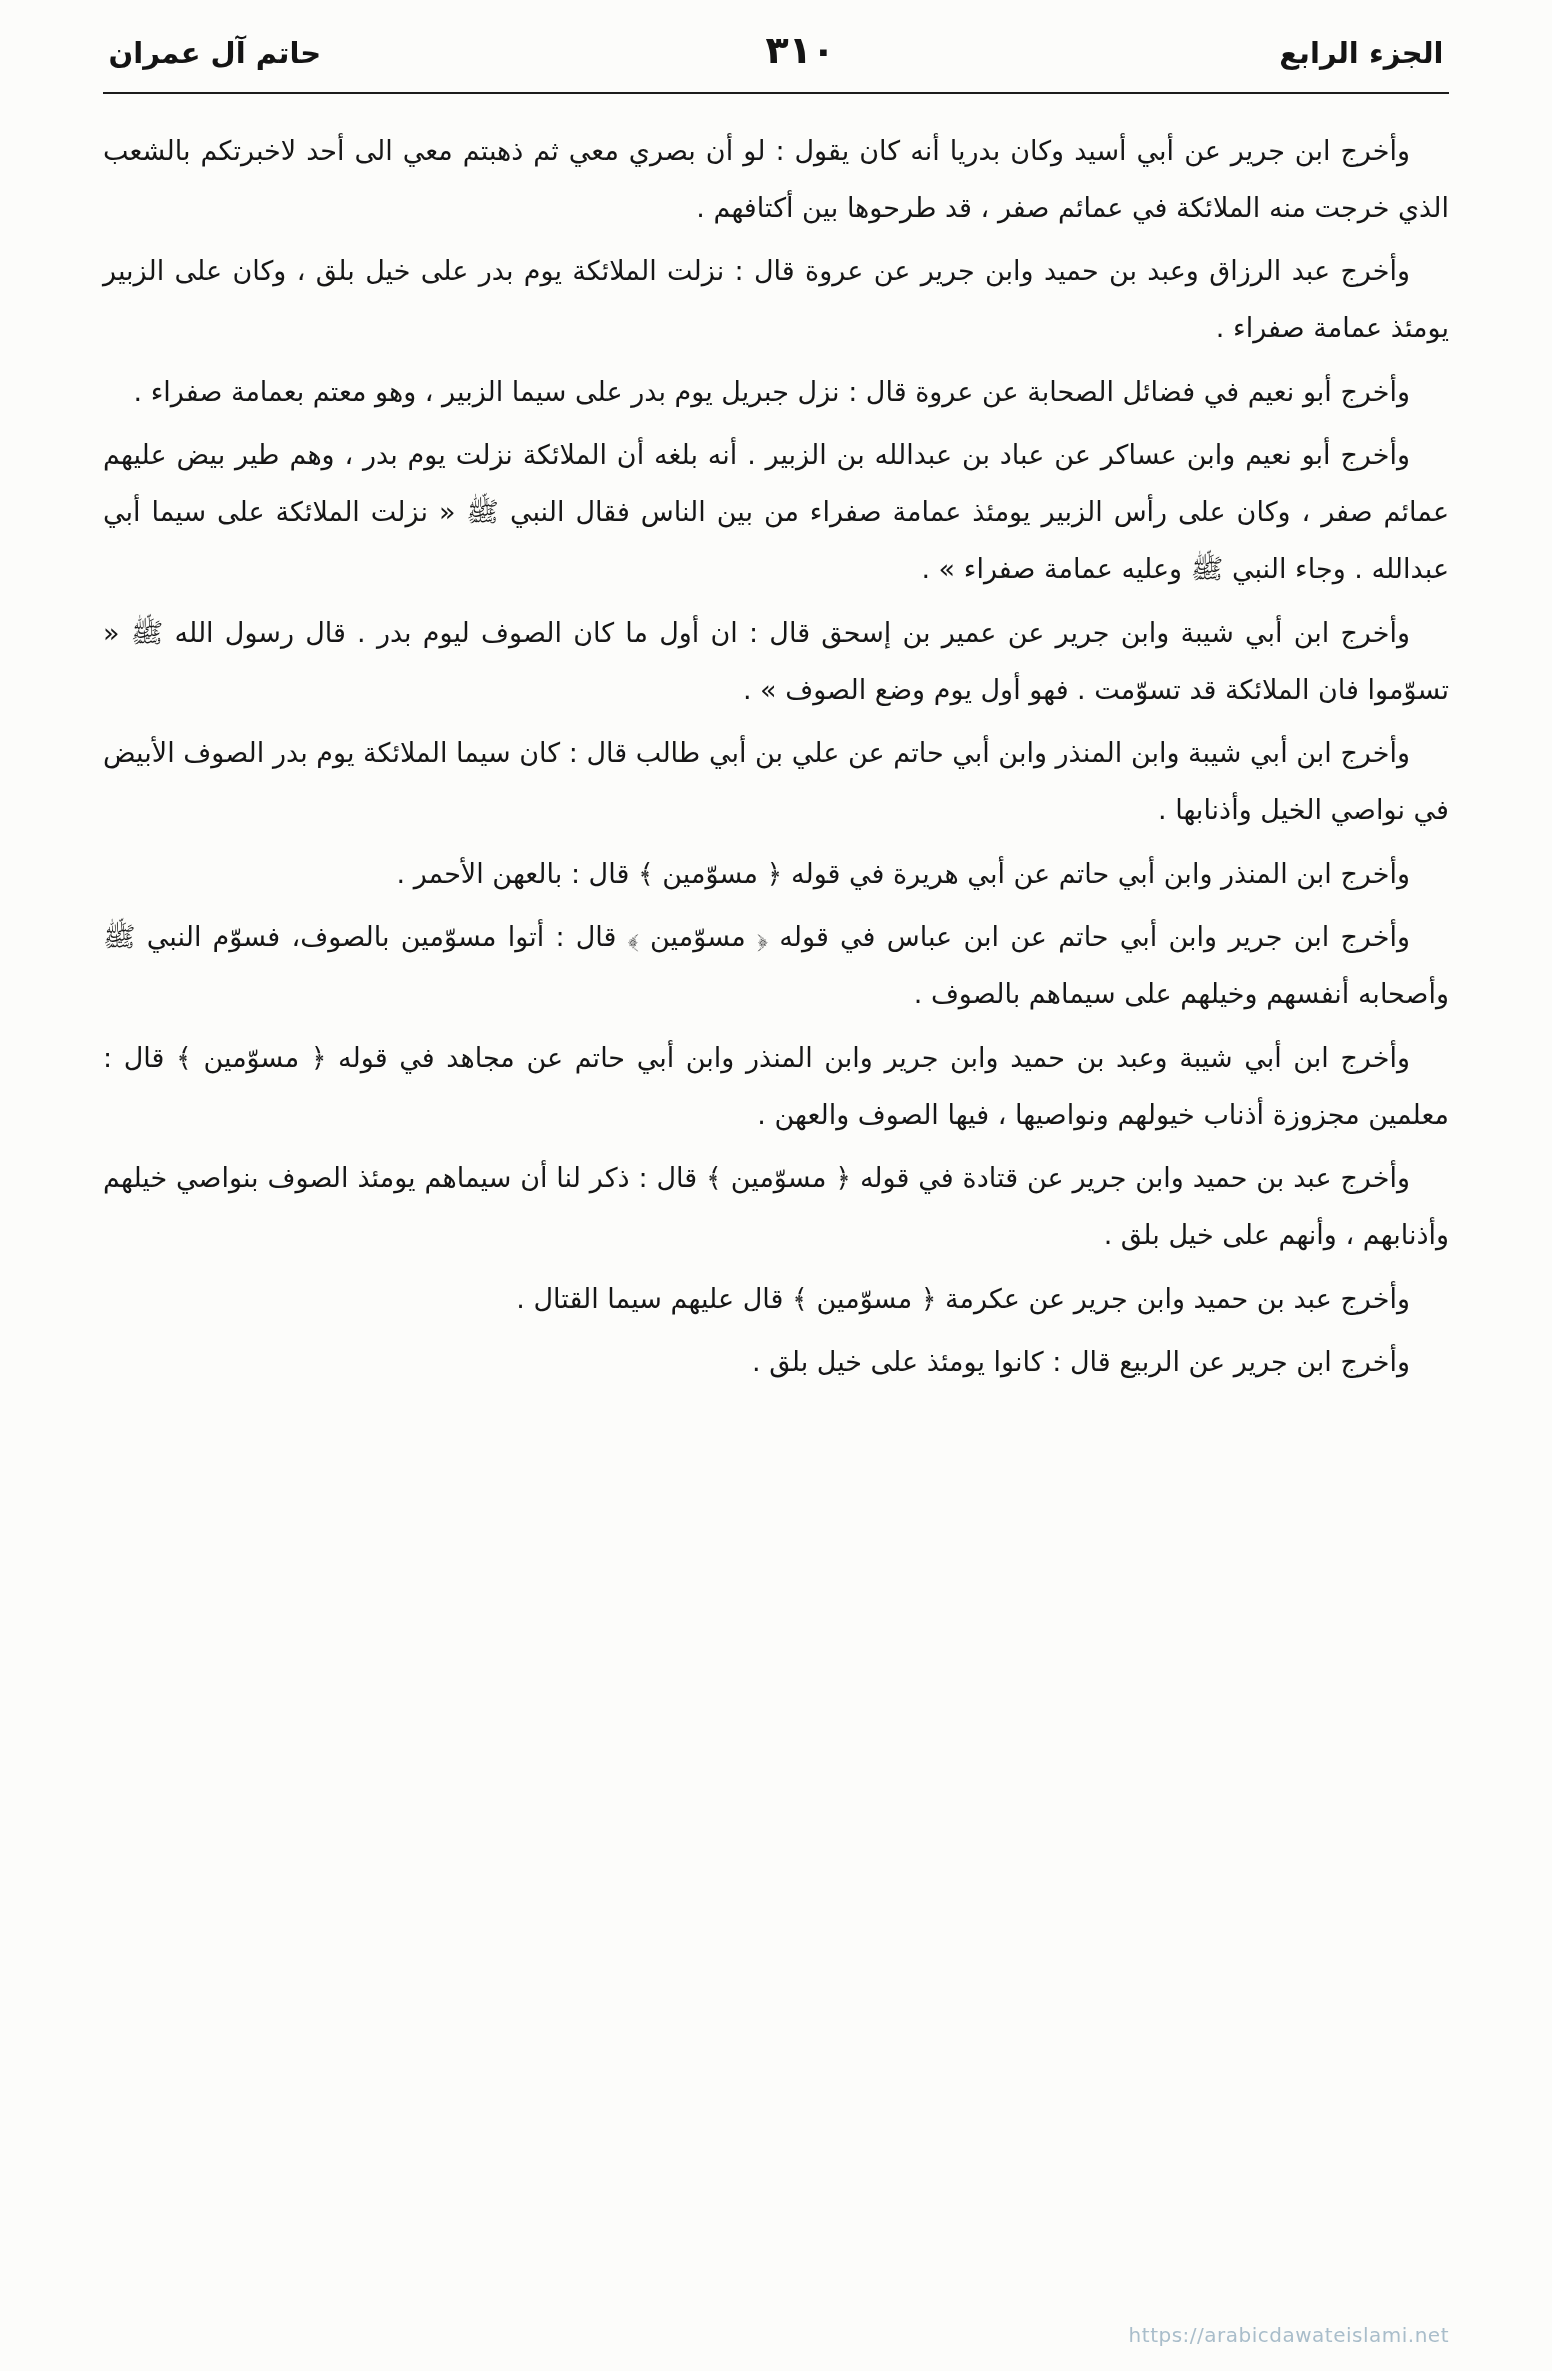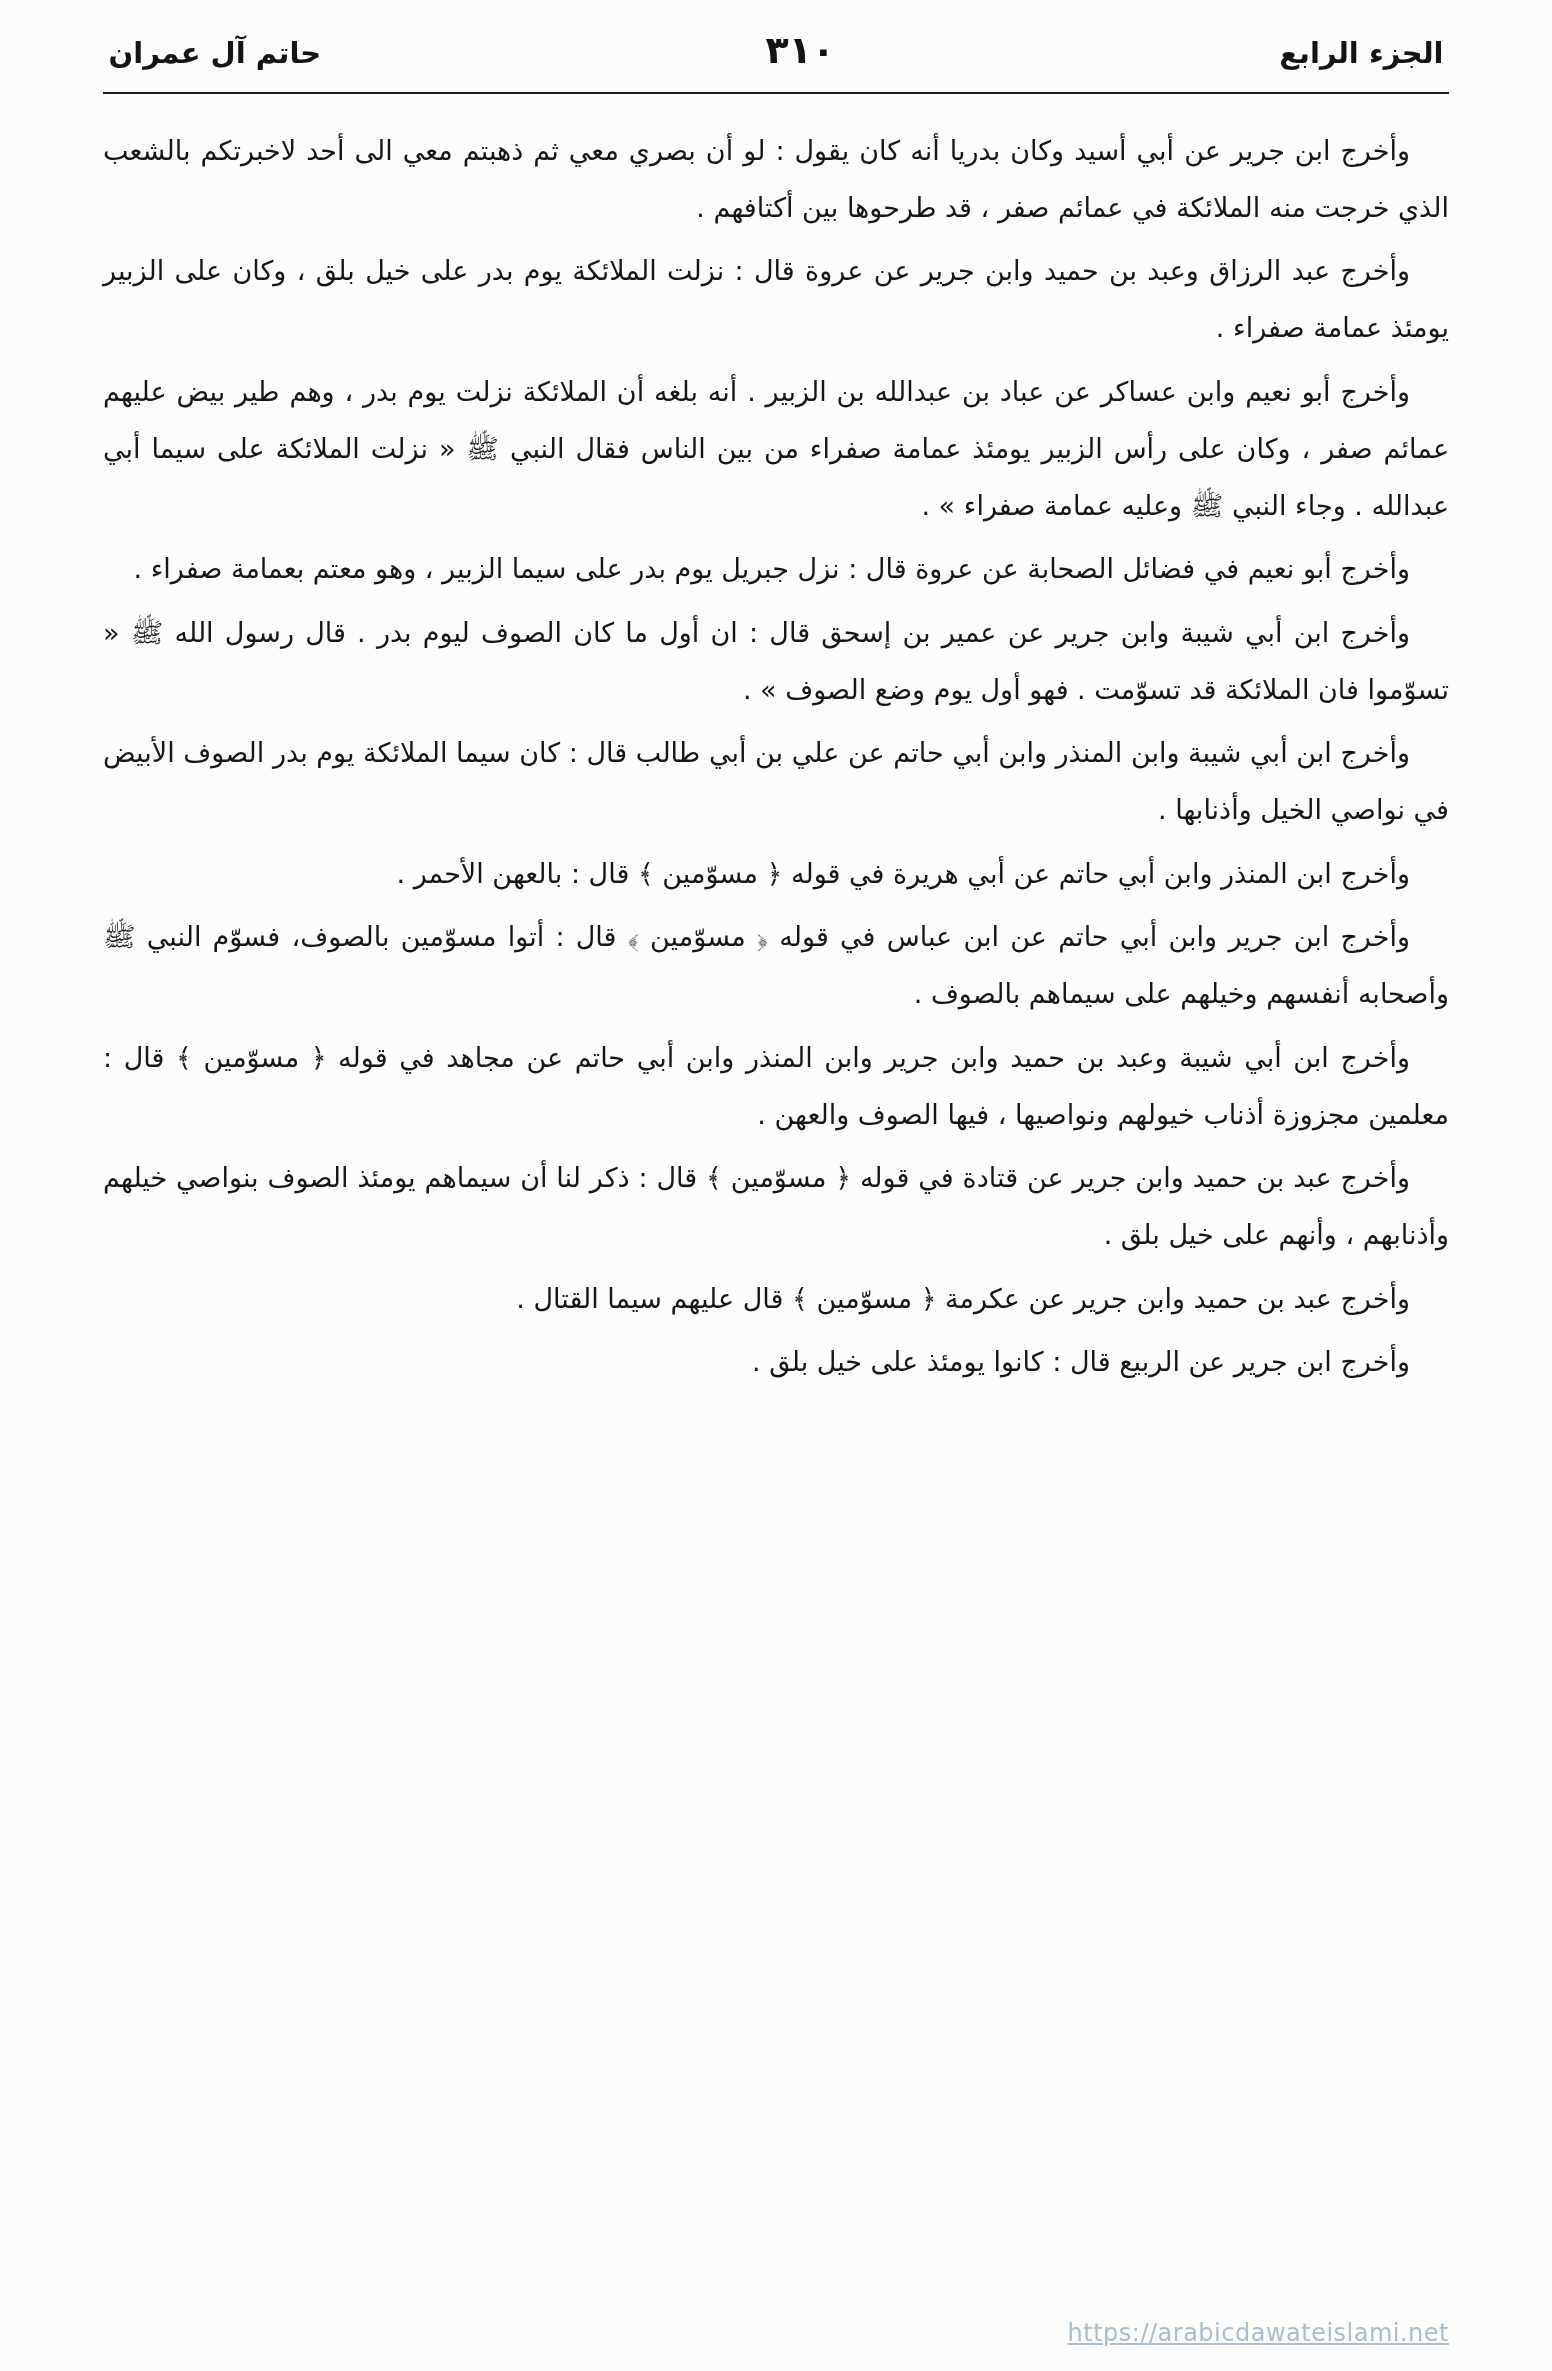--- a/index.html
+++ b/index.html
@@ -49,44 +49,43 @@
   }
   .body-text p {
     margin: 0 0 6.5px 0;
     text-indent: 39px;
   }
   .watermark {
     position: absolute;
     bottom: 24px;
     right: 103px;
     direction: ltr;
-    font-size: 24px;
+    font-size: 20px;
     color: #a9bdca;
     letter-spacing: 0.5px;
-    text-decoration: underline;
   }
 </style>
 </head>
 <body>
 
 <div class="page">
 
   <header class="page-header">
     <div class="part">الجزء الرابع</div>
     <div class="pagenum">٣١٠</div>
     <div class="surah">حاتم آل عمران</div>
   </header>
 
   <hr class="header-rule">
 
   <main class="body-text">
     <p>وأخرج ابن جرير عن أبي أسيد وكان بدريا أنه كان يقول : لو أن بصري معي ثم ذهبتم معي الى أحد لاخبرتكم بالشعب الذي خرجت منه الملائكة في عمائم صفر ، قد طرحوها بين أكتافهم .</p>
     <p>وأخرج عبد الرزاق وعبد بن حميد وابن جرير عن عروة قال : نزلت الملائكة يوم بدر على خيل بلق ، وكان على الزبير يومئذ عمامة صفراء .</p>
+    <p>وأخرج أبو نعيم في فضائل الصحابة عن عروة قال : نزل جبريل يوم بدر على سيما الزبير ، وهو معتم بعمامة صفراء .</p>
     <p>وأخرج أبو نعيم وابن عساكر عن عباد بن عبدالله بن الزبير . أنه بلغه أن الملائكة نزلت يوم بدر ، وهم طير بيض عليهم عمائم صفر ، وكان على رأس الزبير يومئذ عمامة صفراء من بين الناس فقال النبي ﷺ « نزلت الملائكة على سيما أبي عبدالله . وجاء النبي ﷺ وعليه عمامة صفراء » .</p>
-    <p>وأخرج أبو نعيم في فضائل الصحابة عن عروة قال : نزل جبريل يوم بدر على سيما الزبير ، وهو معتم بعمامة صفراء .</p>
     <p>وأخرج ابن أبي شيبة وابن جرير عن عمير بن إسحق قال : ان أول ما كان الصوف ليوم بدر . قال رسول الله ﷺ « تسوّموا فان الملائكة قد تسوّمت . فهو أول يوم وضع الصوف » .</p>
     <p>وأخرج ابن أبي شيبة وابن المنذر وابن أبي حاتم عن علي بن أبي طالب قال : كان سيما الملائكة يوم بدر الصوف الأبيض في نواصي الخيل وأذنابها .</p>
     <p>وأخرج ابن المنذر وابن أبي حاتم عن أبي هريرة في قوله ﴿ مسوّمين ﴾ قال : بالعهن الأحمر .</p>
     <p>وأخرج ابن جرير وابن أبي حاتم عن ابن عباس في قوله ﴿ مسوّمين ﴾ قال : أتوا مسوّمين بالصوف، فسوّم النبي ﷺ وأصحابه أنفسهم وخيلهم على سيماهم بالصوف .</p>
     <p>وأخرج ابن أبي شيبة وعبد بن حميد وابن جرير وابن المنذر وابن أبي حاتم عن مجاهد في قوله ﴿ مسوّمين ﴾ قال : معلمين مجزوزة أذناب خيولهم ونواصيها ، فيها الصوف والعهن .</p>
     <p>وأخرج عبد بن حميد وابن جرير عن قتادة في قوله ﴿ مسوّمين ﴾ قال : ذكر لنا أن سيماهم يومئذ الصوف بنواصي خيلهم وأذنابهم ، وأنهم على خيل بلق .</p>
     <p>وأخرج عبد بن حميد وابن جرير عن عكرمة ﴿ مسوّمين ﴾ قال عليهم سيما القتال .</p>
     <p>وأخرج ابن جرير عن الربيع قال : كانوا يومئذ على خيل بلق .</p>
   </main>
 

